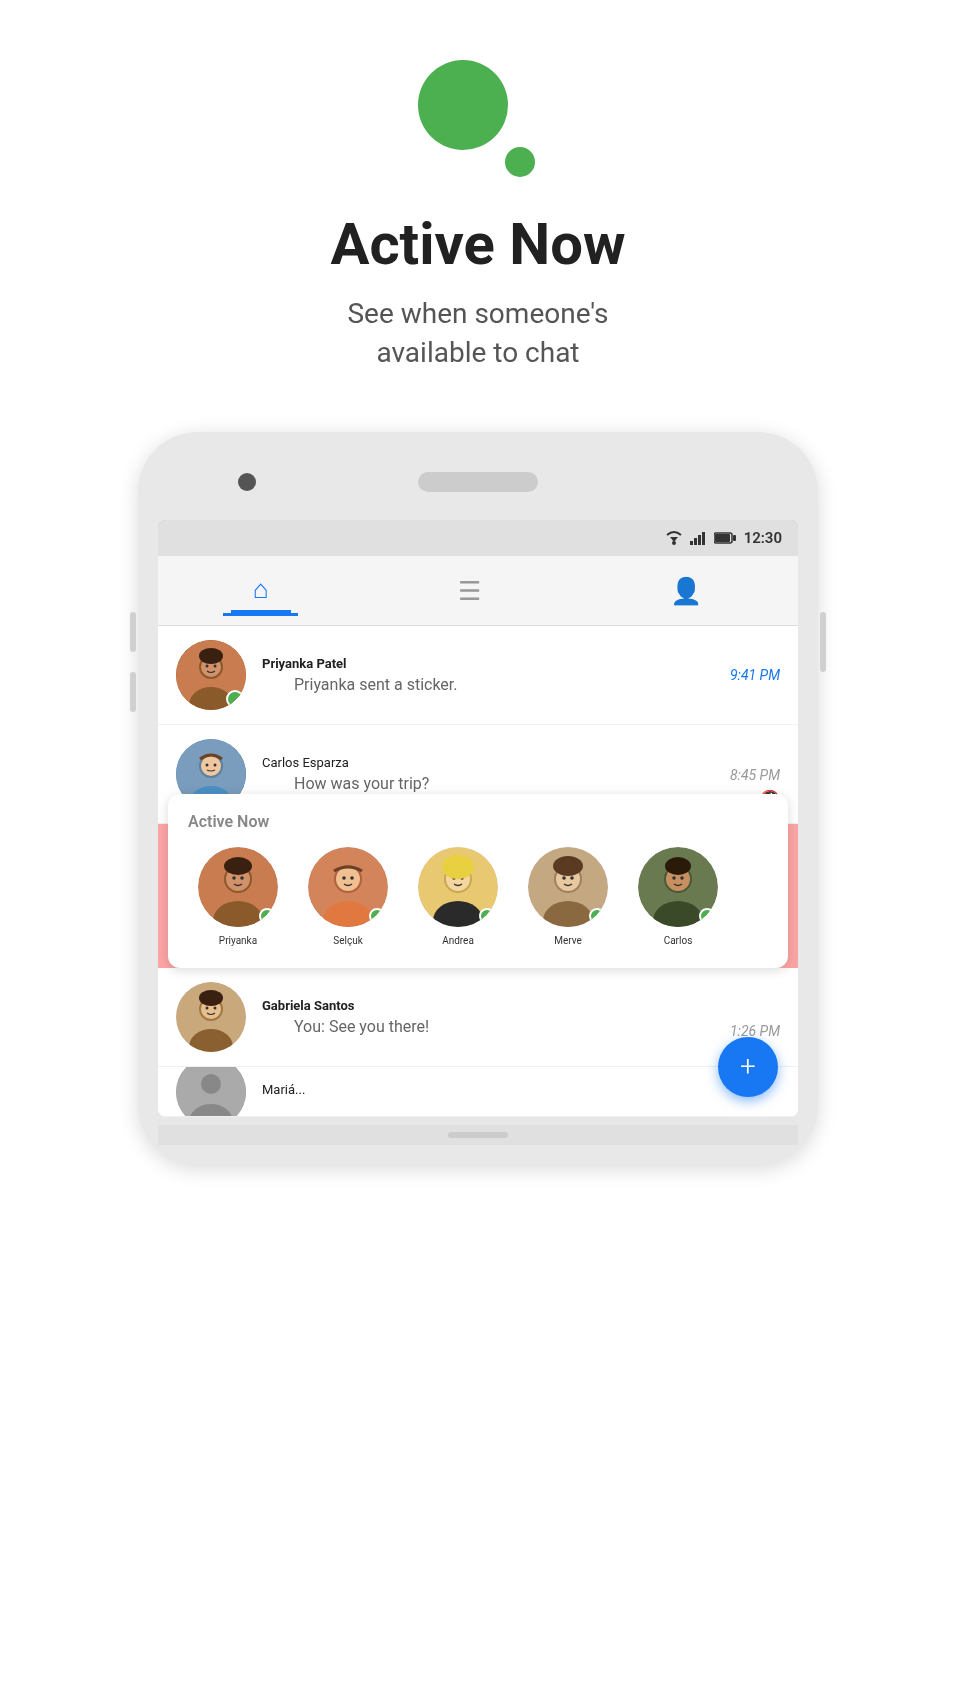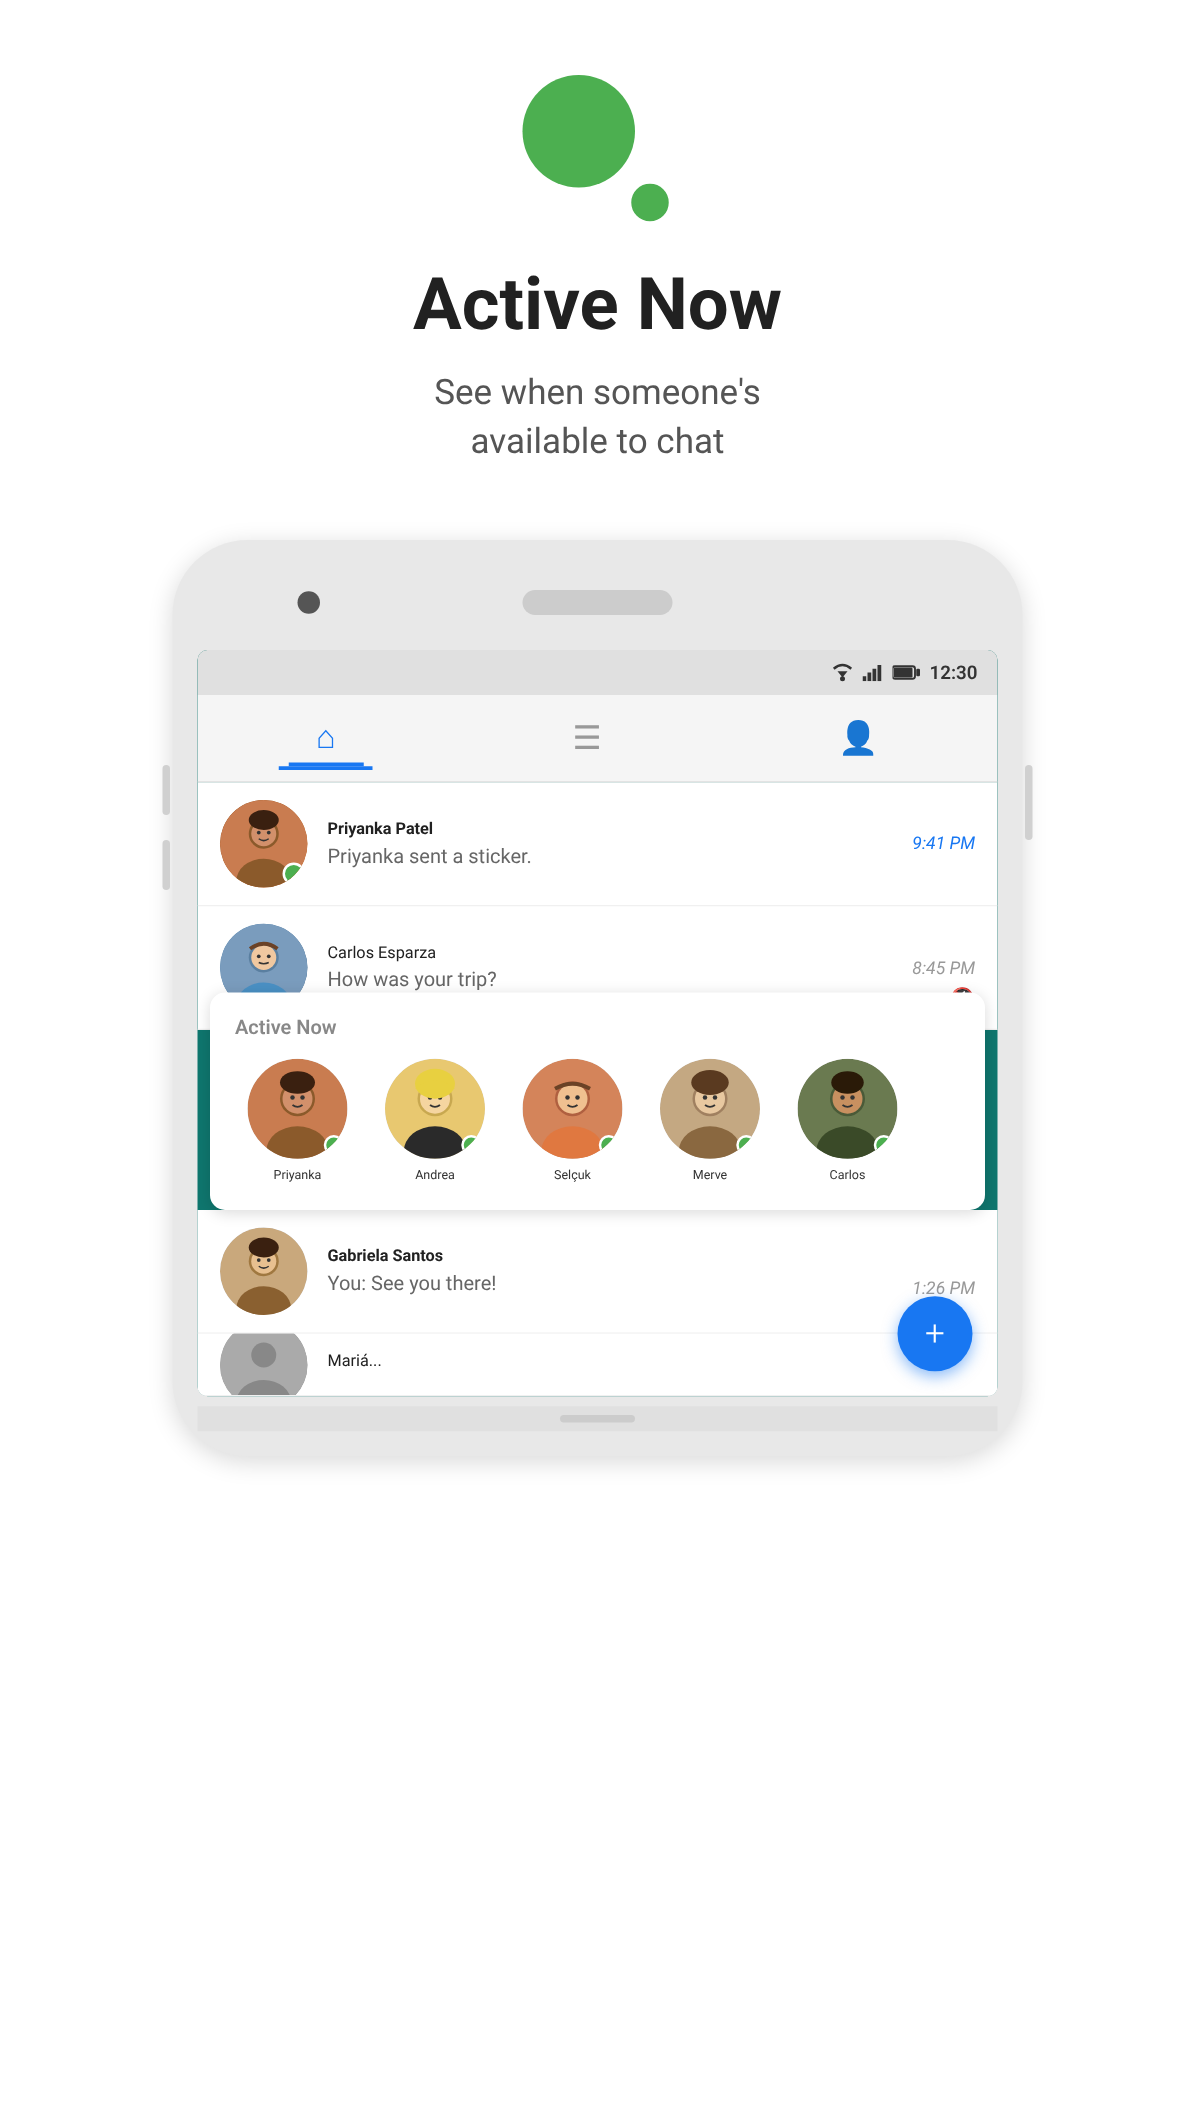--- a/index.html
+++ b/index.html
@@ -112,21 +112,21 @@
     .home-button-area {
       height: 20px;
       background: #e0e0e0;
       display: flex;
       justify-content: center;
       align-items: center;
       margin-top: 8px;
     }
 
     .phone-screen {
-      background: #0f766e;
+      background: #fca5a5;
       border-radius: 8px;
       overflow: hidden;
       position: relative;
     }
 
     
     .status-bar {
       background: #e0e0e0;
       height: 36px;
       display: flex;
@@ -221,20 +221,21 @@
     .chat-name {
       font-size: 13px;
       font-weight: 700;
       color: #212121;
       margin-bottom: 4px;
     }
 
     .chat-preview {
       font-size: 16px;
       color: #666;
+      margin-left: 32px;
     }
 
     .chat-meta {
       display: flex;
       flex-direction: column;
       align-items: flex-end;
       gap: 6px;
     }
 
     .chat-time {
@@ -529,20 +530,37 @@
                   <ellipse cx="40" cy="74" rx="25" ry="20" fill="#8B5A2B"></ellipse>
                   <circle cx="40" cy="32" r="12" fill="#D2906B"></circle>
                   <circle cx="36" cy="31" r="1.8" fill="#333"></circle>
                   <circle cx="44" cy="31" r="1.8" fill="#333"></circle>
                   <path d="M36,37 Q40,40 44,37" stroke="#333" stroke-width="1.5" fill="none"></path>
                   <ellipse cx="40" cy="19" rx="14" ry="9" fill="#3a2010"></ellipse>
                 </svg>
                 <div class="active-dot"></div>
               </div>
               <span class="active-name">Priyanka</span>
+            </div>
+
+            <div class="active-user">
+              <div class="active-avatar">
+                <svg width="80" height="80" viewBox="0 0 80 80">
+                  <circle cx="40" cy="40" r="40" fill="#d4845a"></circle>
+                  <circle cx="40" cy="32" r="14" fill="#b06040"></circle>
+                  <ellipse cx="40" cy="74" rx="25" ry="20" fill="#e07840"></ellipse>
+                  <circle cx="40" cy="32" r="12" fill="#f0c090"></circle>
+                  <circle cx="36" cy="31" r="1.8" fill="#333"></circle>
+                  <circle cx="44" cy="31" r="1.8" fill="#333"></circle>
+                  <path d="M36,37 Q40,40 44,37" stroke="#333" stroke-width="1.5" fill="none"></path>
+                  <path d="M26,24 Q40,16 54,24" stroke="#6B4226" stroke-width="3" fill="none"></path>
+                </svg>
+                <div class="active-dot"></div>
+              </div>
+              <span class="active-name">Selçuk</span>
             </div>
 
             <div class="active-user">
               <div class="active-avatar">
                 <svg width="80" height="80" viewBox="0 0 80 80">
                   <circle cx="40" cy="40" r="40" fill="#e8c870"></circle>
                   <circle cx="40" cy="32" r="14" fill="#c8a850"></circle>
                   <ellipse cx="40" cy="74" rx="25" ry="20" fill="#2a2a2a"></ellipse>
                   <circle cx="40" cy="32" r="12" fill="#f5d5a0"></circle>
                   <circle cx="36" cy="31" r="1.8" fill="#333"></circle>
@@ -552,37 +570,20 @@
                   <path d="M24,24 Q40,10 56,24" fill="#e8d040"></path>
                 </svg>
                 <div class="active-dot"></div>
               </div>
               <span class="active-name">Andrea</span>
             </div>
 
             <div class="active-user">
               <div class="active-avatar">
                 <svg width="80" height="80" viewBox="0 0 80 80">
-                  <circle cx="40" cy="40" r="40" fill="#d4845a"></circle>
-                  <circle cx="40" cy="32" r="14" fill="#b06040"></circle>
-                  <ellipse cx="40" cy="74" rx="25" ry="20" fill="#e07840"></ellipse>
-                  <circle cx="40" cy="32" r="12" fill="#f0c090"></circle>
-                  <circle cx="36" cy="31" r="1.8" fill="#333"></circle>
-                  <circle cx="44" cy="31" r="1.8" fill="#333"></circle>
-                  <path d="M36,37 Q40,40 44,37" stroke="#333" stroke-width="1.5" fill="none"></path>
-                  <path d="M26,24 Q40,16 54,24" stroke="#6B4226" stroke-width="3" fill="none"></path>
-                </svg>
-                <div class="active-dot"></div>
-              </div>
-              <span class="active-name">Selçuk</span>
-            </div>
-
-            <div class="active-user">
-              <div class="active-avatar">
-                <svg width="80" height="80" viewBox="0 0 80 80">
                   <circle cx="40" cy="40" r="40" fill="#c4a882"></circle>
                   <circle cx="40" cy="32" r="14" fill="#a08060"></circle>
                   <ellipse cx="40" cy="74" rx="25" ry="20" fill="#8a6840"></ellipse>
                   <circle cx="40" cy="32" r="12" fill="#e8c8a0"></circle>
                   <circle cx="36" cy="31" r="1.8" fill="#333"></circle>
                   <circle cx="44" cy="31" r="1.8" fill="#333"></circle>
                   <path d="M36,37 Q40,40 44,37" stroke="#333" stroke-width="1.5" fill="none"></path>
                   <ellipse cx="40" cy="19" rx="15" ry="10" fill="#5a3a20"></ellipse>
                 </svg>
                 <div class="active-dot"></div>

